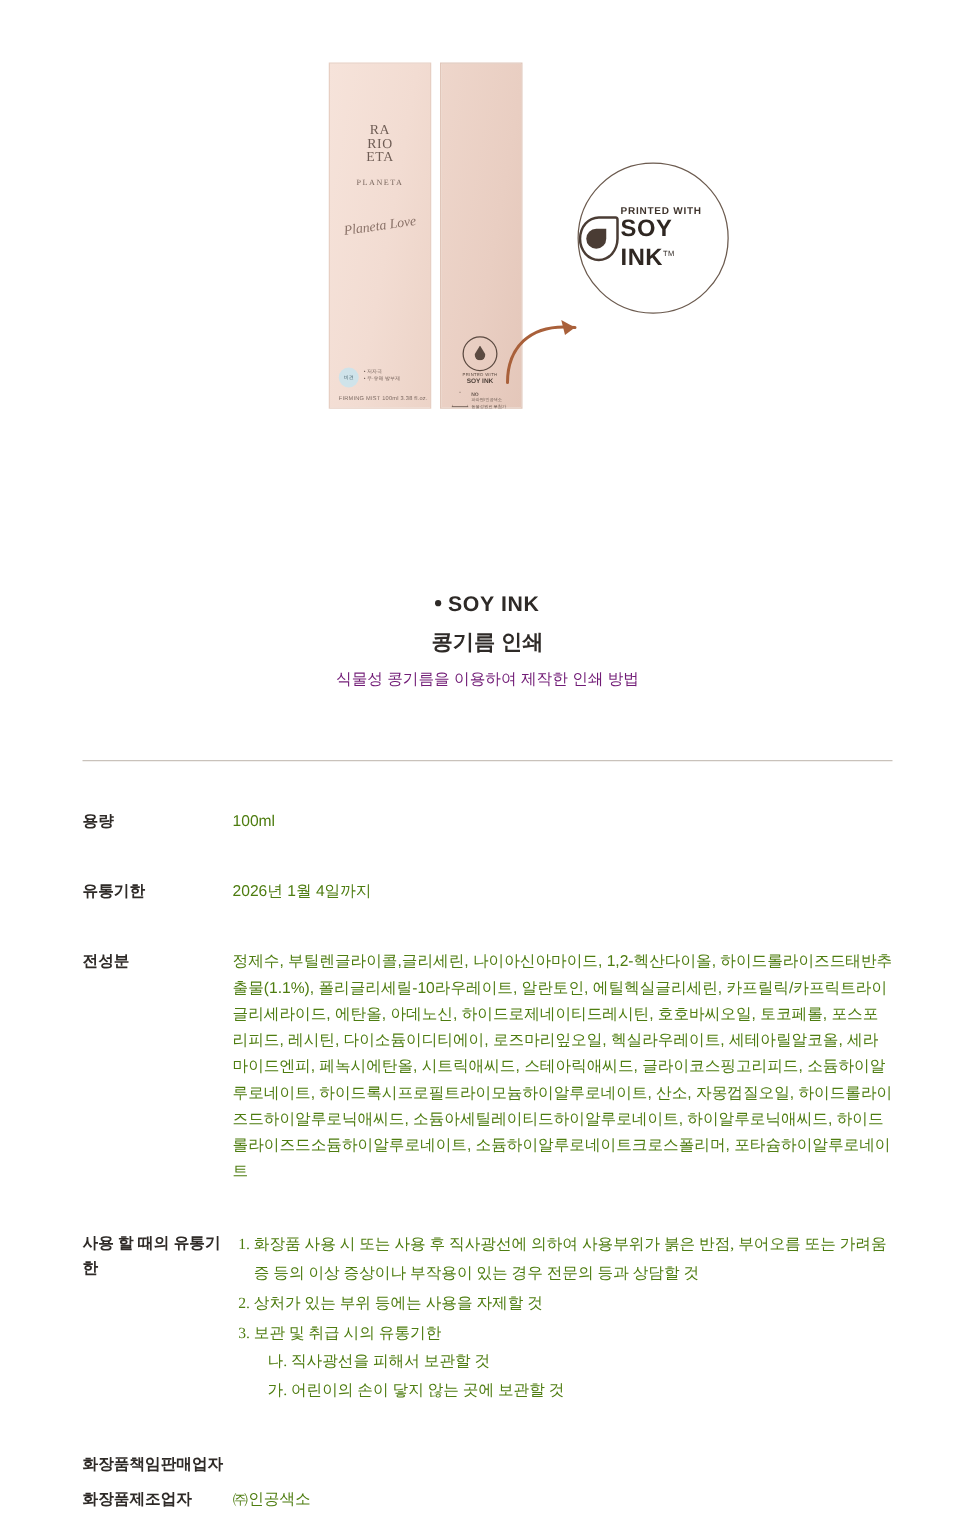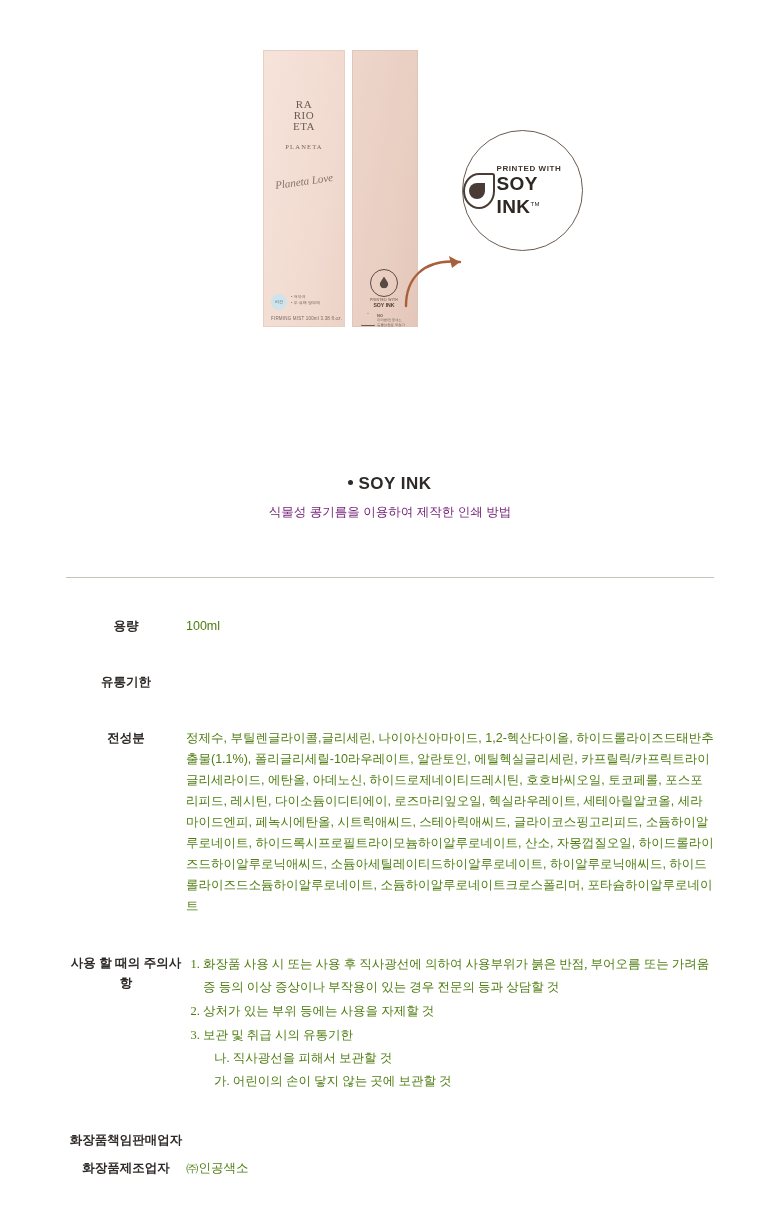--- a/index.html
+++ b/index.html
@@ -292,21 +292,20 @@
     align-items: flex-start;
     margin-bottom: 36px;
   }
   .spec-label {
     width: 120px;
     flex: 0 0 120px;
     font-size: 12.5px;
     font-weight: bold;
     color: #2e2a27;
     line-height: 20px;
-    text-align: center;
   }
   .spec-value {
     flex: 1;
     font-size: 12.5px;
     color: #4d7c0f;
     line-height: 20px;
   }
   .ingredients {
     line-height: 21px;
     word-break: break-all;
@@ -384,43 +383,45 @@
           </div>
         </div>
       </div>
     </div>
   </div>
 
   <div class="caption">
     <div class="t1">
       <span class="dot"></span><span>SOY INK</span>
     </div>
+    <div class="t2">콩기름 인쇄</div>
     <div class="t3">식물성 콩기름을 이용하여 제작한 인쇄 방법</div>
   </div>
 
   <div class="divider"></div>
 
   <div class="specs">
 
     <div class="spec-row">
       <div class="spec-label">용량</div>
       <div class="spec-value">100ml</div>
     </div>
 
     <div class="spec-row">
       <div class="spec-label">유통기한</div>
+      <div class="spec-value">2026년 1월 4일까지</div>
     </div>
 
     <div class="spec-row">
       <div class="spec-label">전성분</div>
       <div class="spec-value ingredients">정제수, 부틸렌글라이콜,글리세린, 나이아신아마이드, 1,2-헥산다이올, 하이드롤라이즈드태반추출물(1.1%), 폴리글리세릴-10라우레이트, 알란토인, 에틸헥실글리세린, 카프릴릭/카프릭트라이글리세라이드, 에탄올, 아데노신, 하이드로제네이티드레시틴, 호호바씨오일, 토코페롤, 포스포리피드, 레시틴, 다이소듐이디티에이, 로즈마리잎오일, 헥실라우레이트, 세테아릴알코올, 세라마이드엔피, 페녹시에탄올, 시트릭애씨드, 스테아릭애씨드, 글라이코스핑고리피드, 소듐하이알루로네이트, 하이드록시프로필트라이모늄하이알루로네이트, 산소, 자몽껍질오일, 하이드롤라이즈드하이알루로닉애씨드, 소듐아세틸레이티드하이알루로네이트, 하이알루로닉애씨드, 하이드롤라이즈드소듐하이알루로네이트, 소듐하이알루로네이트크로스폴리머, 포타슘하이알루로네이트</div>
     </div>
 
     <div class="spec-row">
-      <div class="spec-label">사용 할 때의 주의사항</div>
+      <div class="spec-label">사용 할 때의 유통기한</div>
       <div class="spec-value">
         <ol class="caution">
           <li>화장품 사용 시 또는 사용 후 직사광선에 의하여 사용부위가 붉은 반점, 부어오름 또는 가려움증 등의 이상 증상이나 부작용이 있는 경우 전문의 등과 상담할 것</li>
           <li>상처가 있는 부위 등에는 사용을 자제할 것</li>
           <li>
             <span>보관 및 취급 시의 유통기한</span>
             <ul class="sub-list">
               <li>나. 직사광선을 피해서 보관할 것</li>
               <li>가. 어린이의 손이 닿지 않는 곳에 보관할 것</li>
             </ul>

